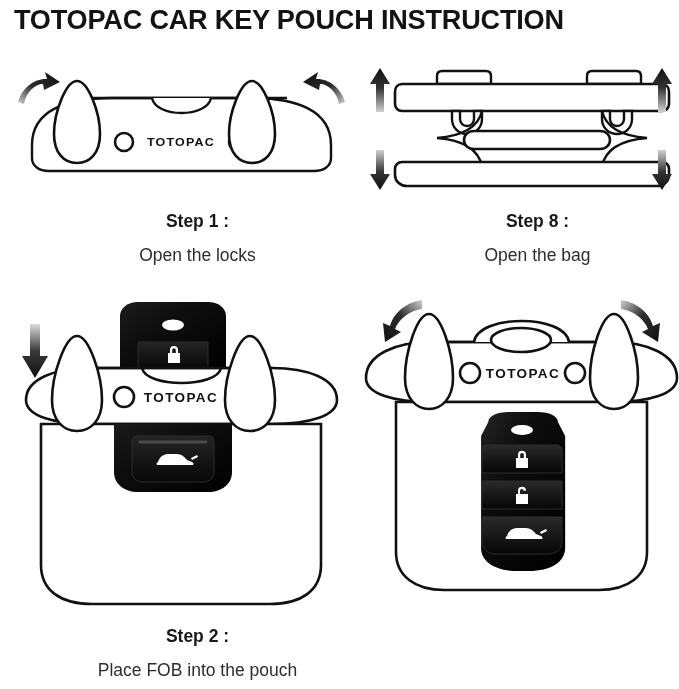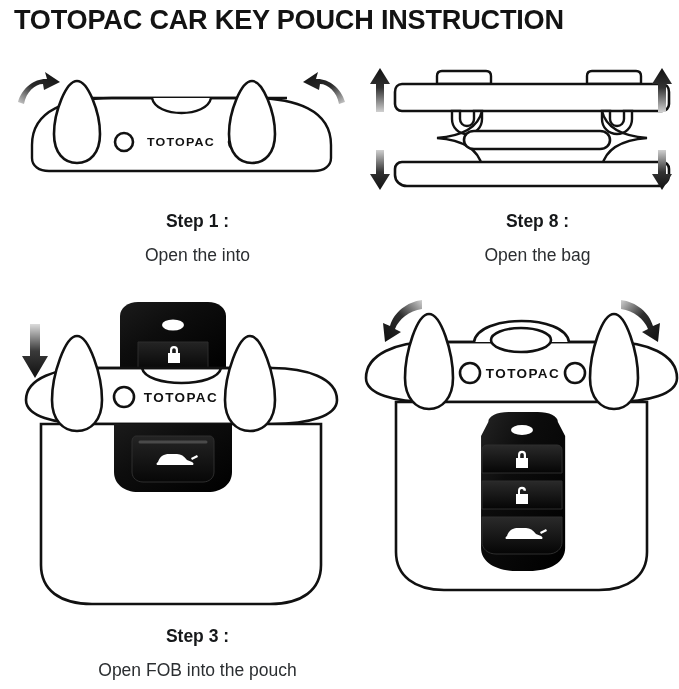--- a/index.html
+++ b/index.html
@@ -122,21 +122,21 @@
 
           <path d="M 65 31 C 76 31, 88 62, 88 84 C 88 103, 78 113, 65 113 C 52 113, 42 103, 42 84 C 42 62, 54 31, 65 31 Z" fill="#ffffff" stroke="#111111" stroke-width="2.6"></path>
           <path d="M 240 31 C 251 31, 263 62, 263 84 C 263 103, 253 113, 240 113 C 227 113, 217 103, 217 84 C 217 62, 229 31, 240 31 Z" fill="#ffffff" stroke="#111111" stroke-width="2.6"></path>
 
           <path fill="url(#s1arrL)" d="M 6 52 C 10 37, 24 28, 35 29 L 33 22 L 48 32 L 32 40 L 31 34 C 23 34, 14 42, 12 54 Z"></path>
           <path fill="url(#s1arrR)" d="M 333 52 C 329 37, 315 28, 304 29 L 306 22 L 291 32 L 307 40 L 308 34 C 316 34, 325 42, 327 54 Z"></path>
         </svg>
       </div>
       <div class="caption cap-top">
         <span class="step-label">Step 1 :</span>
-        <span class="step-text">Open the into</span>
+        <span class="step-text">Open the locks</span>
       </div>
     </div>
 
     <div class="cell cell-2">
       <div class="art art-top">
         <svg viewBox="0 0 339 145" xmlns="http://www.w3.org/2000/svg">
           <defs>
             <linearGradient id="s2up" x1="0" y1="1" x2="0" y2="0">
               <stop offset="0" stop-color="#d0d0d0"></stop>
                 <stop offset="0.55" stop-color="#333333"></stop>
@@ -246,22 +246,22 @@
             <g fill="#ffffff">
               <path d="M 146 172 c 2 -6, 6 -8, 11 -8 h 8 c 4 0, 7 2, 10 6 l 5 2 c 2 1, 2 3, 0 3 h -34 c -2 0, -2 -2, 0 -3 z"></path>
               <path d="M 179 168 l 6 -3 l 1 2 l -6 3 z"></path>
             </g>
           </g>
 
           <path fill="url(#s3dn)" d="M 18 34 L 18 66 L 10 66 L 23 88 L 36 66 L 28 66 L 28 34 Z"></path>
         </svg>
       </div>
       <div class="caption cap-bottom">
-        <span class="step-label">Step 3 :</span>
-        <span class="step-text">Open FOB into the pouch</span>
+        <span class="step-label">Step 2 :</span>
+        <span class="step-text">Place FOB into the pouch</span>
       </div>
     </div>
 
     <div class="cell cell-4">
       <div class="art art-bottom">
         <svg viewBox="0 0 339 330" xmlns="http://www.w3.org/2000/svg">
           <defs>
             <linearGradient id="s4arrL" x1="1" y1="0" x2="0" y2="1">
               <stop offset="0" stop-color="#cfcfcf"></stop>
                 <stop offset="0.45" stop-color="#2f2f2f"></stop>

